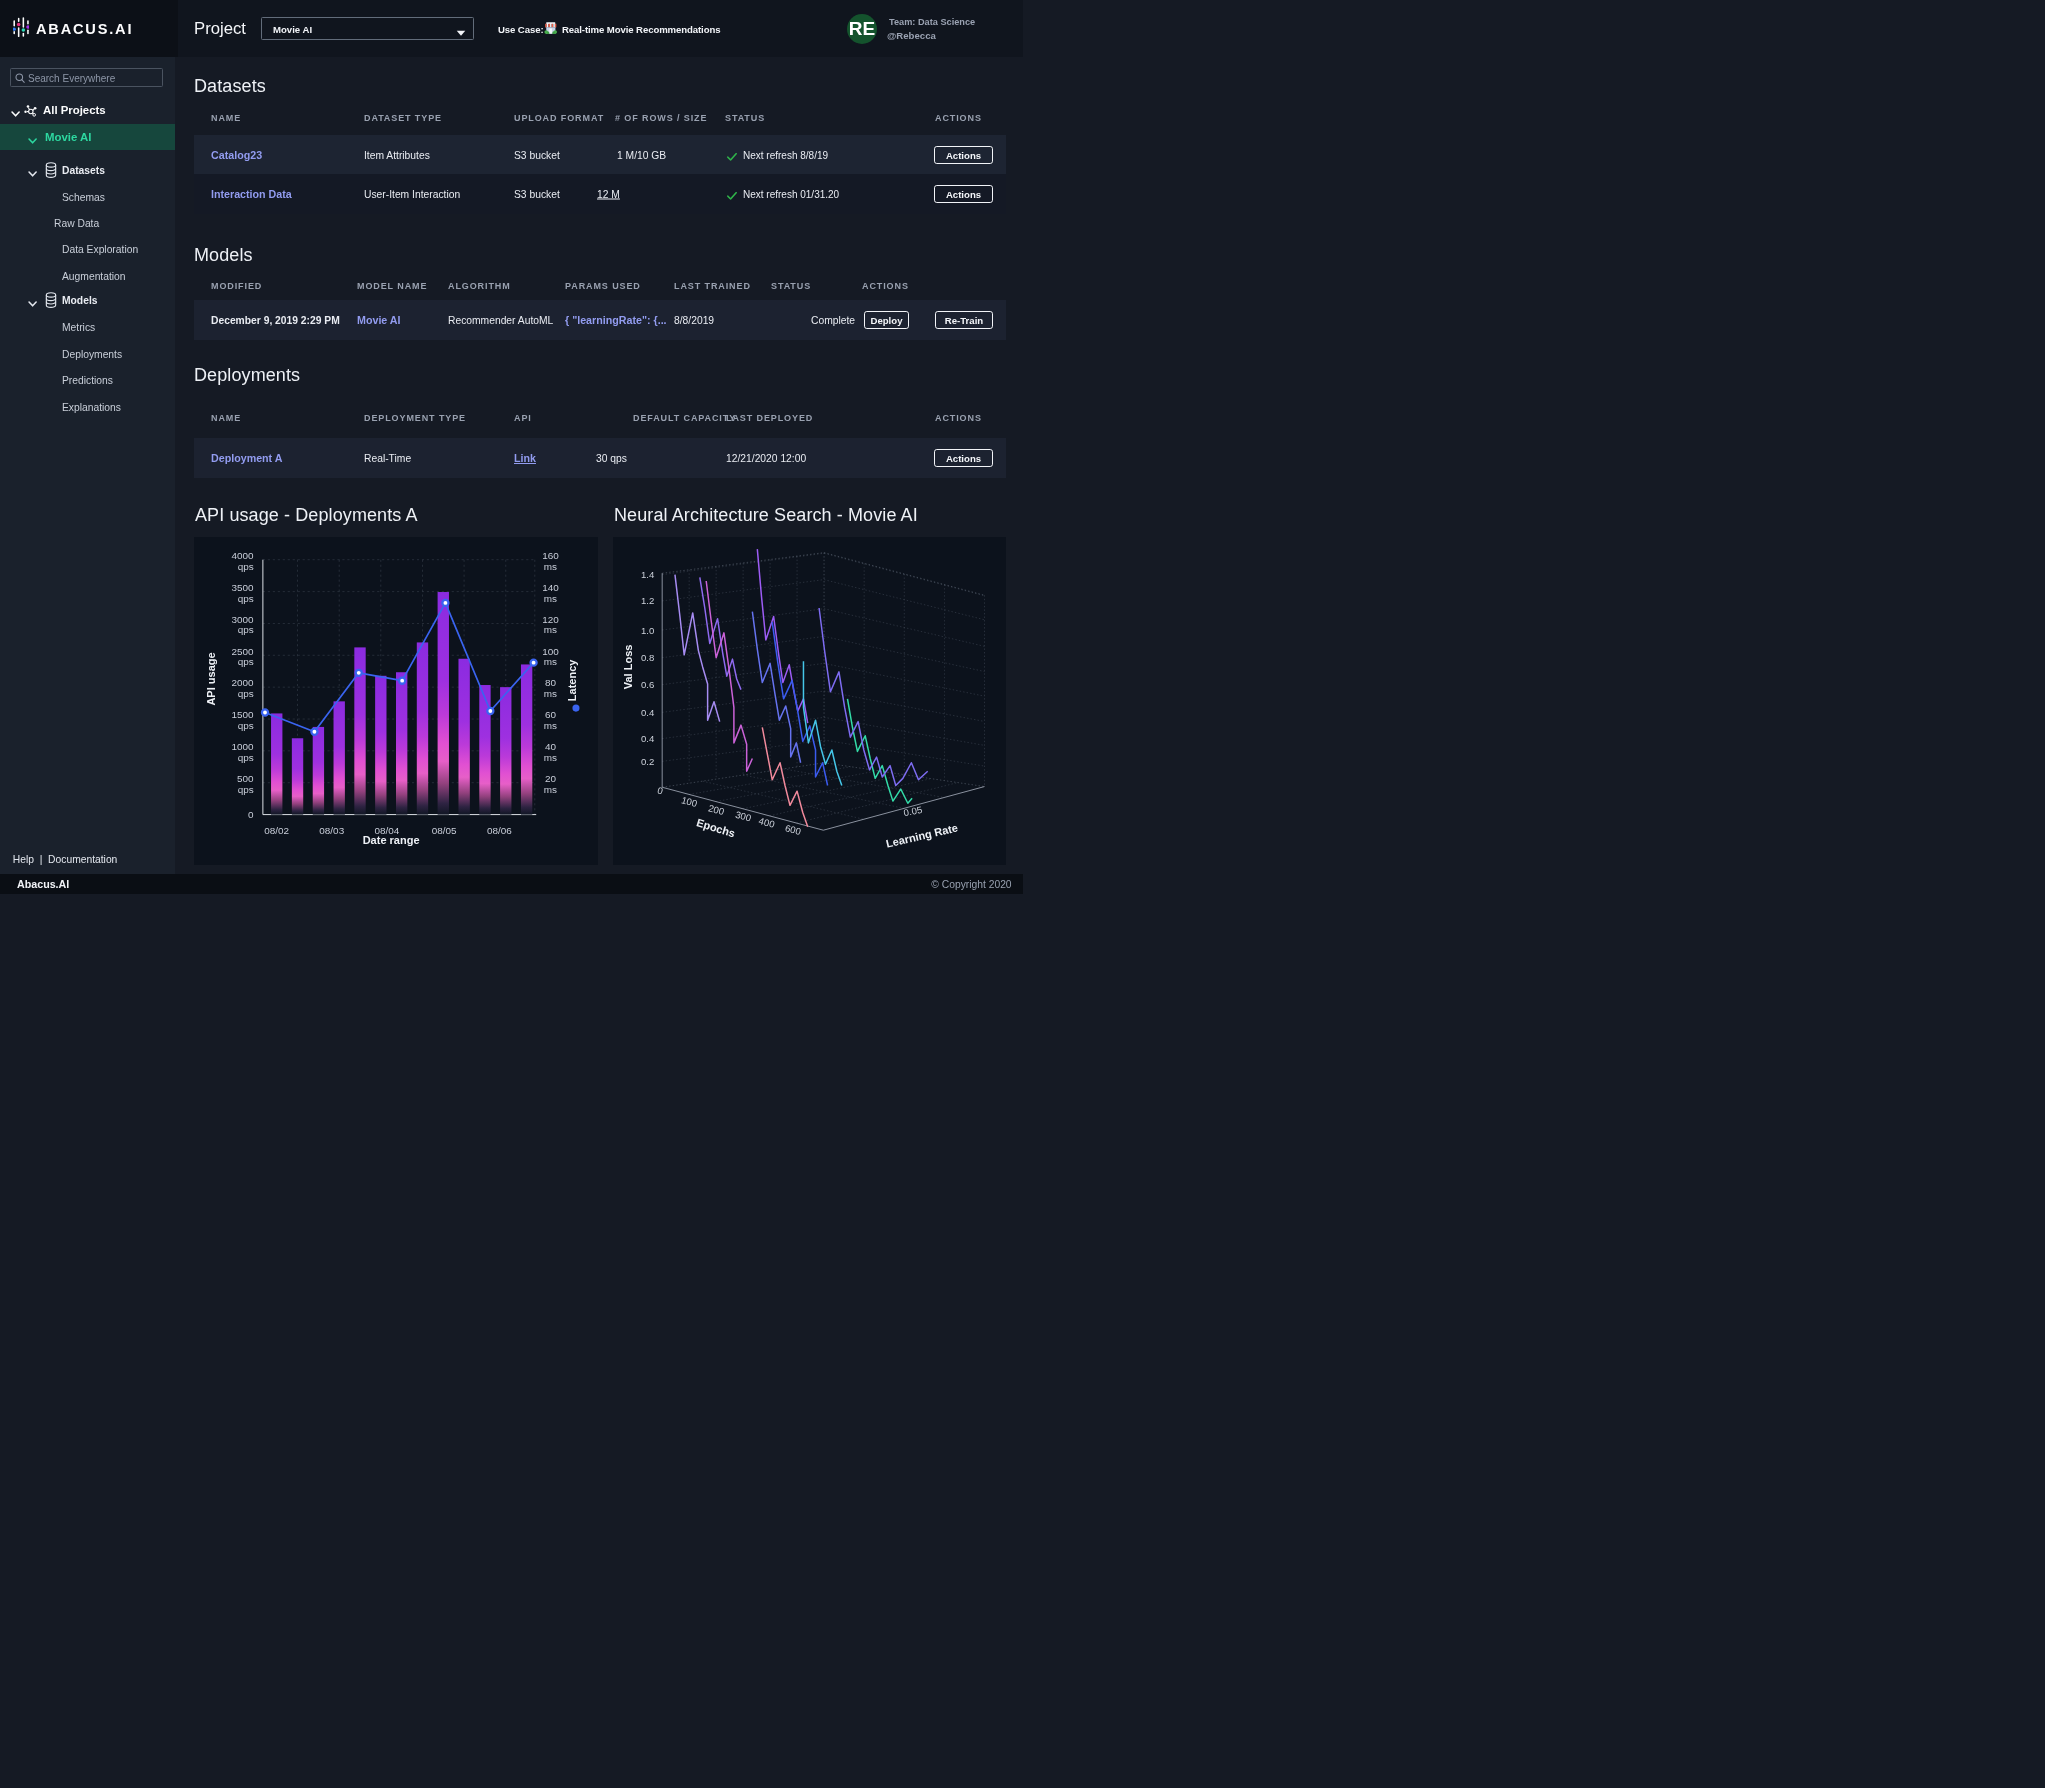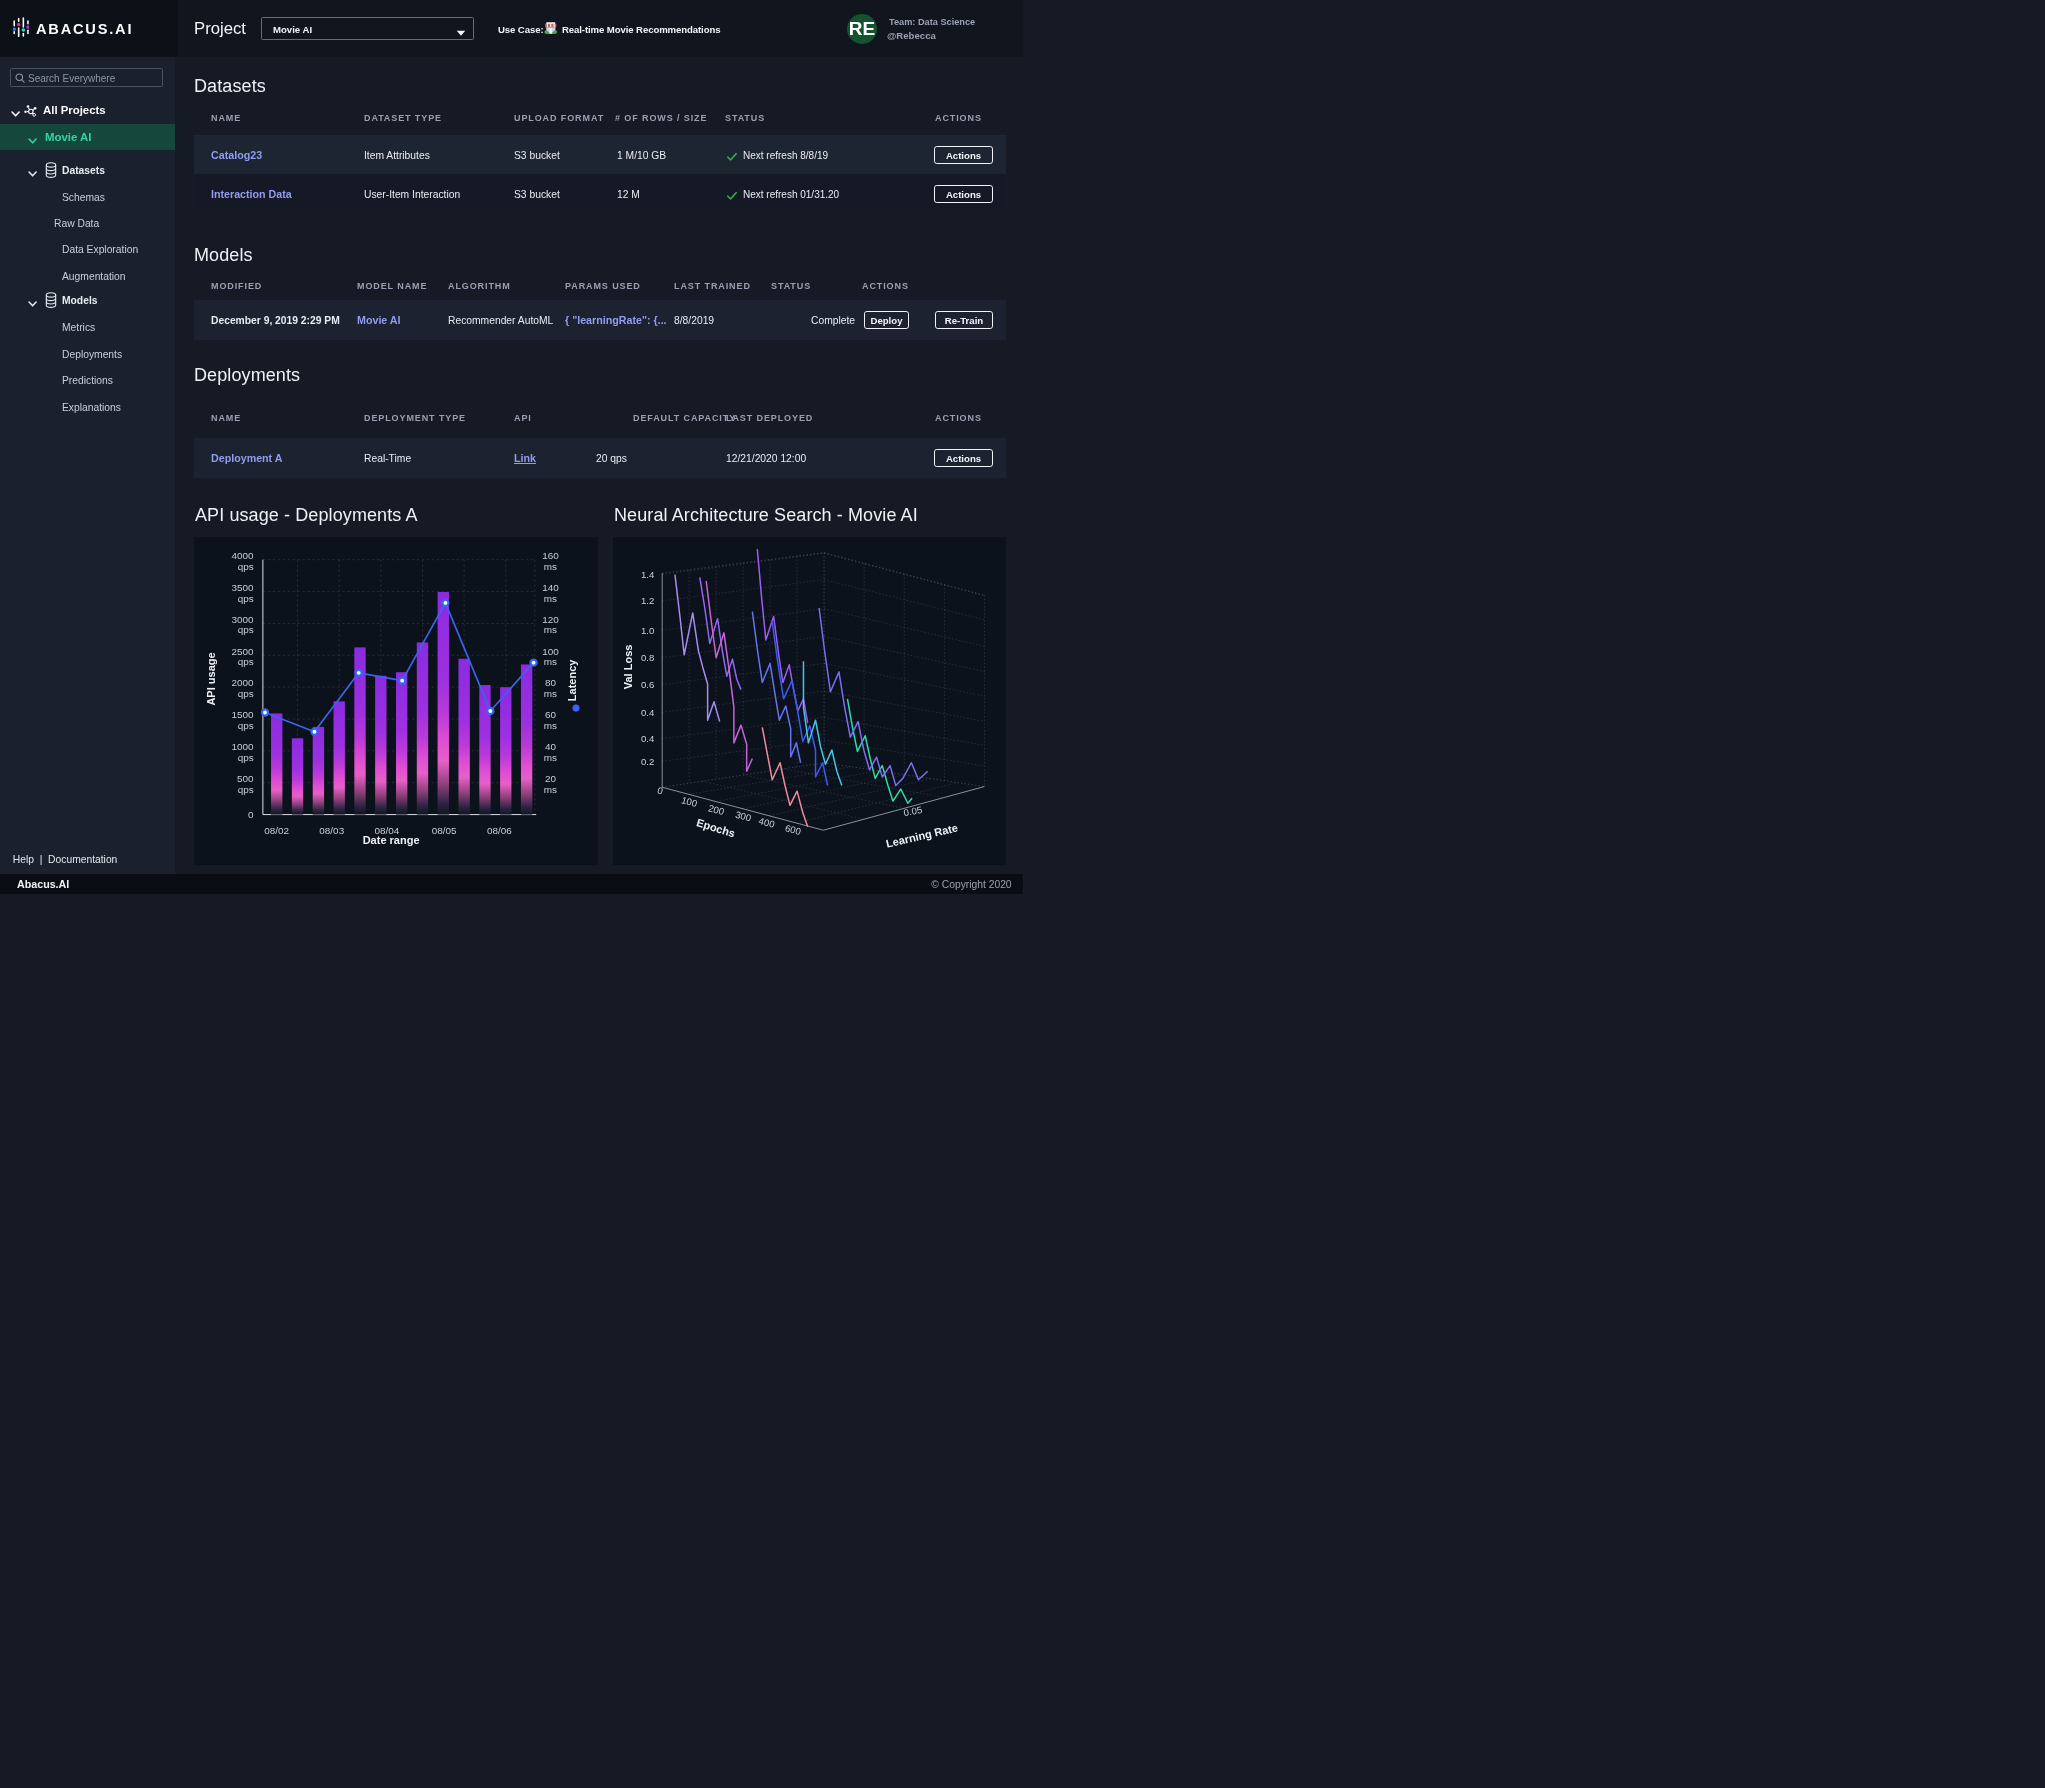--- a/index.html
+++ b/index.html
@@ -142,21 +142,21 @@
       <div class="cell" style="left:533px;height:8.5px;"><svg width="10" height="8.5" viewBox="0 0 14 12">
           <polyline points="1.2,6.3 5,10.3 12.8,1.3" fill="none" stroke="#2fb34a" stroke-width="2.3" stroke-linecap="round" stroke-linejoin="round"></polyline>
         </svg></div>
       <div class="cell" style="left:549px;font-size:10px;color:#e9ecf2;">Next refresh 8/8/19</div>
       <div class="btn" style="left:740px;width:59px;">Actions</div>
     </div>
 <div class="abs" style="left:194px;top:174px;width:812px;height:40px;background:#141925;">
       <div class="cell link" style="left:17px;">Interaction Data</div>
       <div class="cell body-t" style="left:170px;">User-Item Interaction</div>
       <div class="cell body-t" style="left:320px;">S3 bucket</div>
-      <div class="cell body-t" style="left:423px;">12 M</div>
+      <div class="cell body-t" style="left:403px;text-decoration:underline;">12 M</div>
       <div class="cell" style="left:533px;height:8.5px;"><svg width="10" height="8.5" viewBox="0 0 14 12">
           <polyline points="1.2,6.3 5,10.3 12.8,1.3" fill="none" stroke="#2fb34a" stroke-width="2.3" stroke-linecap="round" stroke-linejoin="round"></polyline>
         </svg></div>
       <div class="cell" style="left:549px;font-size:10px;color:#e9ecf2;">Next refresh 01/31.20</div>
       <div class="btn" style="left:740px;width:59px;">Actions</div>
     </div>
 <div class="abs heading" style="left:194px;top:245px;">Models</div>
 <div class="abs hdr" style="left:211px;top:286px;transform:translateY(-50%);">MODIFIED</div>
 <div class="abs hdr" style="left:357px;top:286px;transform:translateY(-50%);">MODEL NAME</div>
 <div class="abs hdr" style="left:448px;top:286px;transform:translateY(-50%);">ALGORITHM</div>
@@ -178,21 +178,21 @@
 <div class="abs hdr" style="left:211px;top:418px;transform:translateY(-50%);">NAME</div>
 <div class="abs hdr" style="left:364px;top:418px;transform:translateY(-50%);">DEPLOYMENT TYPE</div>
 <div class="abs hdr" style="left:514px;top:418px;transform:translateY(-50%);">API</div>
 <div class="abs hdr" style="left:593px;top:418px;transform:translateY(-50%);margin-left:40px;">DEFAULT CAPACITY</div>
 <div class="abs hdr" style="left:726px;top:418px;transform:translateY(-50%);">LAST DEPLOYED</div>
 <div class="abs hdr" style="left:935px;top:418px;transform:translateY(-50%);">ACTIONS</div>
 <div class="abs" style="left:194px;top:438px;width:812px;height:40px;background:#1c2230;">
       <div class="cell link" style="left:17px;">Deployment A</div>
       <div class="cell body-t" style="left:170px;">Real-Time</div>
       <div class="cell link" style="left:320px;text-decoration:underline;">Link</div>
-      <div class="cell body-t" style="left:402px;">20 qps</div>
+      <div class="cell body-t" style="left:402px;">30 qps</div>
       <div class="cell body-t" style="left:532px;">12/21/2020 12:00</div>
       <div class="btn" style="left:740px;width:59px;">Actions</div>
     </div>
 <div class="abs heading" style="left:195px;top:505px;">API usage - Deployments A</div>
 <div class="abs heading" style="left:614px;top:505px;">Neural Architecture Search - Movie AI</div>
 <div class="abs" style="left:194px;top:537px;width:404px;height:328px;background:#0c121c;"><svg width="404" height="328" viewBox="0 0 569 462" font-family="Liberation Sans, sans-serif">
         <defs>
           <linearGradient id="barg" x1="0" y1="0" x2="0" y2="1">
             <stop offset="0" stop-color="#8b2be0"></stop>
             <stop offset="0.4" stop-color="#9e30e0"></stop>

